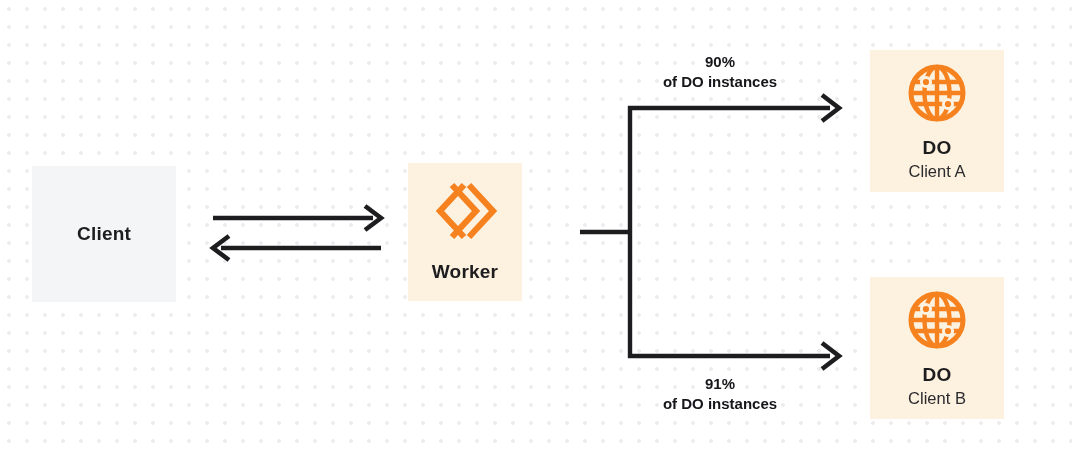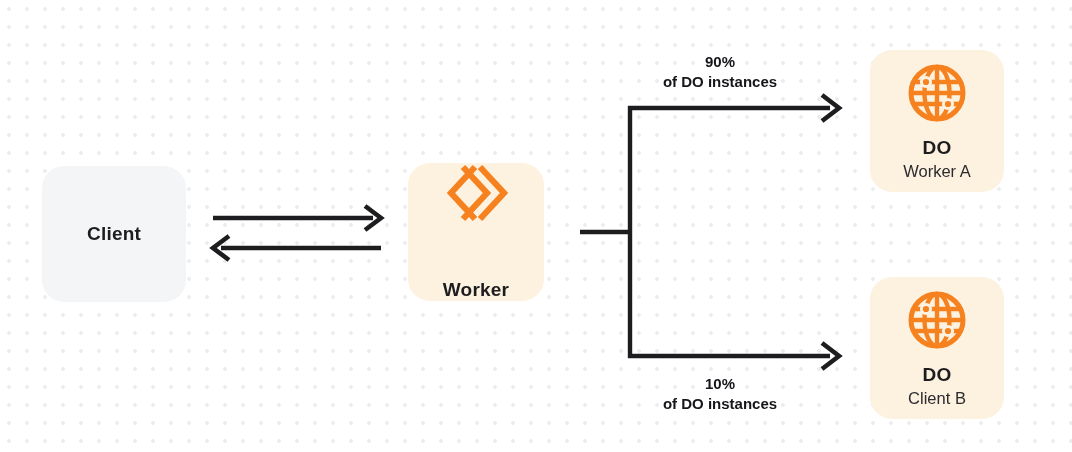--- a/index.html
+++ b/index.html
@@ -29,41 +29,40 @@
     pointer-events: none;
     background-image:
       linear-gradient(to right, #ffffff 14px, transparent 14px),
       linear-gradient(to bottom, #ffffff 14px, transparent 14px);
     background-size: 18px 18px, 18px 18px;
     background-position: 11px 11px, 11px 11px;
     mix-blend-mode: normal;
   }
   .node {
     position: absolute;
-    border-radius: 22px;
+    border-radius: 0;
     display: flex;
     flex-direction: column;
     align-items: center;
     justify-content: center;
     box-sizing: border-box;
   }
   .node-client {
-    left: 42px;
+    left: 32px;
     top: 166px;
     width: 144px;
     height: 136px;
     background: #f4f5f7;
   }
   .node-worker {
     left: 408px;
     top: 163px;
-    width: 136px;
+    width: 114px;
     height: 138px;
     background: #fdf1e0;
-    justify-content: space-between;
   }
   .node-do-a {
     left: 870px;
     top: 50px;
     width: 134px;
     height: 142px;
     background: #fdf1e0;
   }
   .node-do-b {
     left: 870px;
@@ -179,21 +178,21 @@
         <ellipse cx="31" cy="31" rx="12.5" ry="26" stroke="#f6821f" stroke-width="4.4" fill="none"></ellipse>
         <line x1="31" y1="5" x2="31" y2="57" stroke="#f6821f" stroke-width="4.4"></line>
         <line x1="7" y1="20" x2="55" y2="20" stroke="#f6821f" stroke-width="4.4"></line>
         <line x1="5" y1="31" x2="57" y2="31" stroke="#f6821f" stroke-width="4.4"></line>
         <line x1="7" y1="42" x2="55" y2="42" stroke="#f6821f" stroke-width="4.4"></line>
         <circle cx="20" cy="20" r="4.6" fill="#f6821f" stroke="#fdf1e0" stroke-width="3"></circle>
         <circle cx="42" cy="42" r="4.6" fill="#f6821f" stroke="#fdf1e0" stroke-width="3"></circle>
       </svg>
     </span>
     <span class="node-title-plain">DO</span>
-    <span class="node-sub">Worker A</span>
+    <span class="node-sub">Client A</span>
   </div>
 
   <div class="node node-do-b">
     <span class="icon-wrap do-icon-wrap">
       <svg width="62" height="62" viewBox="0 0 62 62" fill="none">
         <circle cx="31" cy="31" r="26" stroke="#f6821f" stroke-width="5" fill="none"></circle>
         <ellipse cx="31" cy="31" rx="12.5" ry="26" stroke="#f6821f" stroke-width="4.4" fill="none"></ellipse>
         <line x1="31" y1="5" x2="31" y2="57" stroke="#f6821f" stroke-width="4.4"></line>
         <line x1="7" y1="20" x2="55" y2="20" stroke="#f6821f" stroke-width="4.4"></line>
         <line x1="5" y1="31" x2="57" y2="31" stroke="#f6821f" stroke-width="4.4"></line>
@@ -205,17 +204,17 @@
     <span class="node-title-plain">DO</span>
     <span class="node-sub">Client B</span>
   </div>
 
   <div class="edge-label label-top">
     <span class="pct">90%</span>
     <span class="desc">of DO instances</span>
   </div>
 
   <div class="edge-label label-bottom">
-    <span class="pct">10%</span>
+    <span class="pct">91%</span>
     <span class="desc">of DO instances</span>
   </div>
 
 </div>
 
 </body></html>

